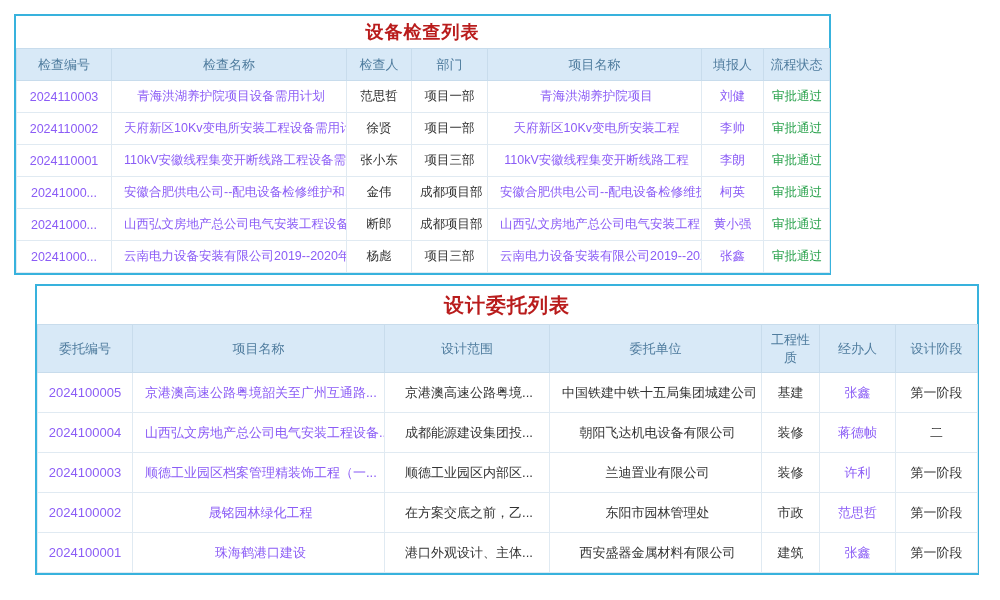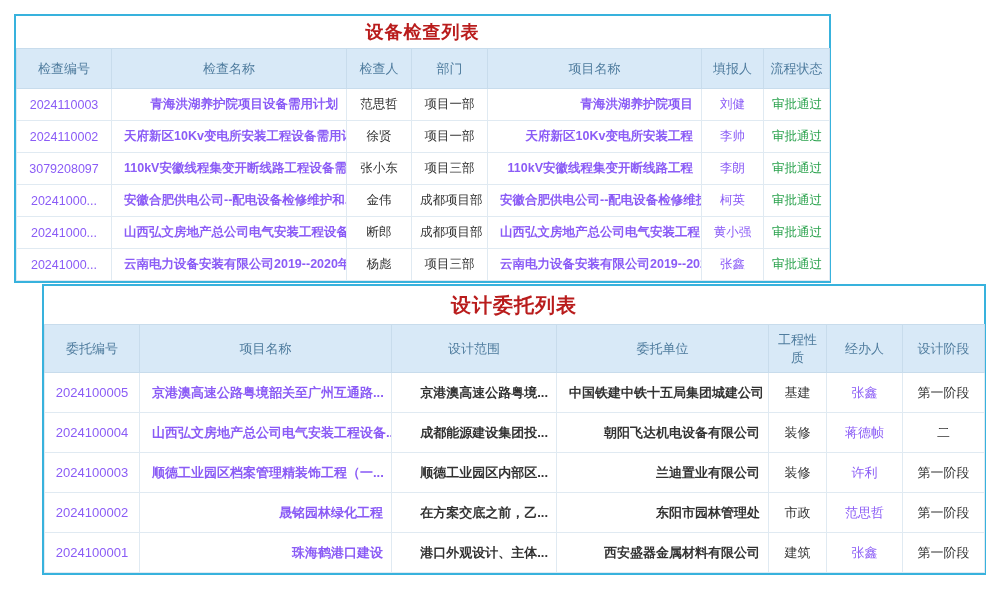--- a/index.html
+++ b/index.html
@@ -8,21 +8,21 @@
     font-family: "Liberation Sans", sans-serif;
     position: relative;
     color: #333333;
   }
   .card {
     position: absolute;
     background: #ffffff;
     border: 2px solid #38b2dd;
   }
   #inspection-card { left: 14px; top: 14px; width: 817px; }
-  #commission-card { left: 42px; top: 284px; width: 944px; }
+  #commission-card { left: 35px; top: 284px; width: 944px; }
 
   .card-title {
     text-align: center;
     font-weight: bold;
     color: #b91c1c;
     letter-spacing: 1px;
   }
   #inspection-card .card-title { font-size: 18px; line-height: 32px; height: 32px; }
   #commission-card .card-title { font-size: 20px; line-height: 38px; height: 38px; }
 
@@ -35,27 +35,27 @@
     text-align: center;
     padding: 2px 4px;
   }
   td {
     border: 1px solid #e0eaf2;
     background: #ffffff;
     padding: 2px 8px;
     overflow: hidden;
     white-space: nowrap;
   }
-  #inspection-card th { height: 40px; font-size: 13px; }
+  #inspection-card th { height: 32px; font-size: 13px; }
   #inspection-card td { height: 32px; font-size: 12.5px; }
   #commission-card th { height: 48px; font-size: 13px; }
   #commission-card td { height: 40px; font-size: 13px; }
 
   .c-center { text-align: center; }
-  .c-left { text-align: right; padding-left: 12px; font-weight: bold; }
+  .c-left { text-align: center; padding-left: 12px; }
   .link { color: #8b5cf6; cursor: pointer; }
   .status { color: #2aa24d; cursor: pointer; text-align: right; }
   .plain { color: #333333; }
 </style>
 </head>
 <body>
 
 <div class="card" id="inspection-card">
   <div class="card-title">设备检查列表</div>
   <table>
@@ -96,21 +96,21 @@
           <td class="c-center"><span class="link">2024110002</span></td>
           <td class="c-left"><span class="link">天府新区10Kv变电所安装工程设备需用计划</span></td>
           <td class="c-center plain">徐贤</td>
           <td class="c-center plain">项目一部</td>
           <td class="c-left"><span class="link">天府新区10Kv变电所安装工程</span></td>
           <td class="c-center"><span class="link">李帅</span></td>
           <td class="c-center"><span class="status">审批通过</span></td>
         </tr>
 
         <tr>
-          <td class="c-center"><span class="link">3079208097</span></td>
+          <td class="c-center"><span class="link">2024110001</span></td>
           <td class="c-left"><span class="link">110kV安徽线程集变开断线路工程设备需...</span></td>
           <td class="c-center plain">张小东</td>
           <td class="c-center plain">项目三部</td>
           <td class="c-left"><span class="link">110kV安徽线程集变开断线路工程</span></td>
           <td class="c-center"><span class="link">李朗</span></td>
           <td class="c-center"><span class="status">审批通过</span></td>
         </tr>
 
         <tr>
           <td class="c-center"><span class="link">20241000...</span></td>

